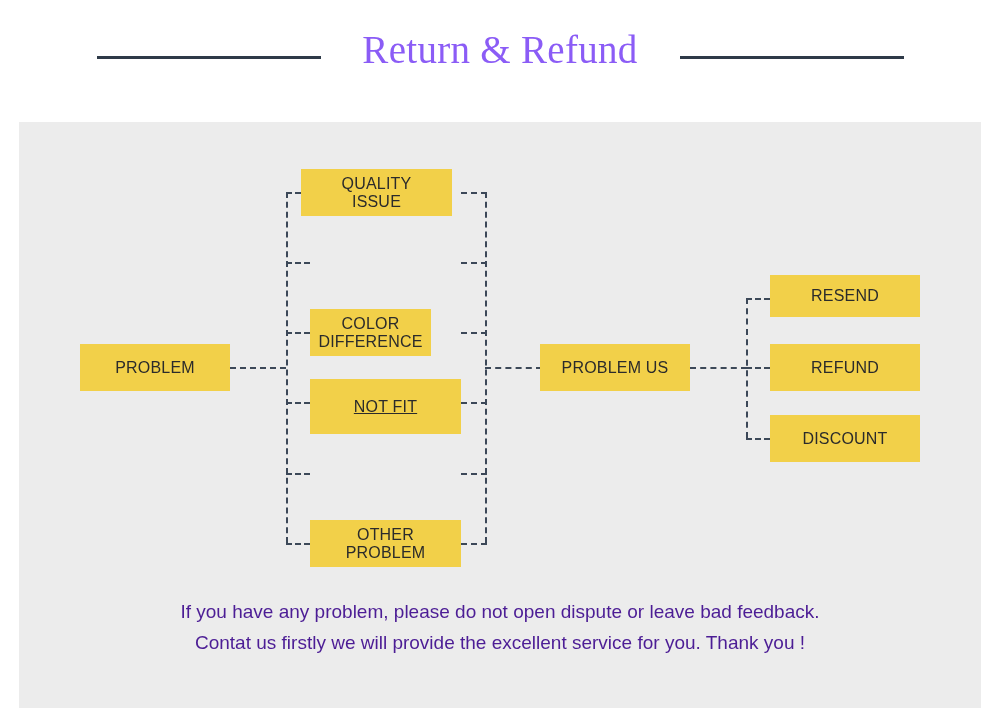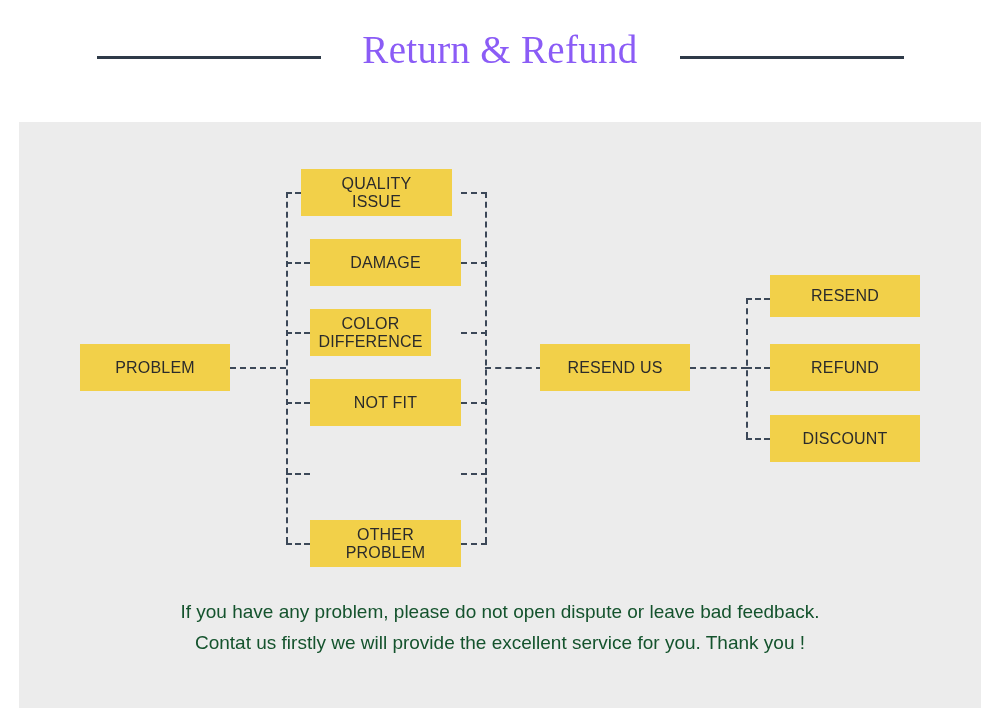--- a/index.html
+++ b/index.html
@@ -89,21 +89,21 @@
     width: 0;
   }
 
   
   #footer-note {
     position: absolute;
     left: 19px;
     top: 596px;
     width: 962px;
     text-align: center;
-    color: #14532d;
+    color: #4c1d95;
     font-size: 19px;
     line-height: 31px;
   }
   #footer-note div { white-space: nowrap; }
 </style>
 </head>
 <body>
 
 <div id="header">
   <div id="title-rule-left"></div>
@@ -140,28 +140,27 @@
   <div class="conn conn-v" style="left:727px; top:176px; height:140px;"></div>
 
   <div class="conn conn-h" style="left:727px; top:176px; width:24px;"></div>
   <div class="conn conn-h" style="left:727px; top:245px; width:24px;"></div>
   <div class="conn conn-h" style="left:727px; top:316px; width:24px;"></div>
 
   <div class="node" style="left:61px; top:222px; width:150px; height:47px;">PROBLEM</div>
 
   <div class="node" style="left:282px; top:47px; width:151px; height:47px;">QUALITY
 ISSUE</div>
-  <div class="node" style="left:291px; top:117px; width:151px; height:47px;">DAMAGE</div>
   <div class="node" style="left:291px; top:187px; width:121px; height:47px;">COLOR
 DIFFERENCE</div>
-  <div class="node" style="left:291px; top:257px; width:151px; height:47px;">NOT FIT</div>
+  <div class="node" style="left:291px; top:257px; width:151px; height:55px;text-decoration:underline;">NOT FIT</div>
   <div class="node" style="left:291px; top:398px; width:151px; height:47px;">OTHER
 PROBLEM</div>
 
-  <div class="node" style="left:521px; top:222px; width:150px; height:47px;">RESEND US</div>
+  <div class="node" style="left:521px; top:222px; width:150px; height:47px;">PROBLEM US</div>
 
   <div class="node" style="left:751px; top:153px; width:150px; height:42px;">RESEND</div>
   <div class="node" style="left:751px; top:293px; width:150px; height:47px;">DISCOUNT</div>
   <div class="node" style="left:751px; top:222px; width:150px; height:47px;">REFUND</div>
 </div>
 
 <div id="footer-note">
   <div>If you have any problem, please do not open dispute or leave bad feedback.</div>
   <div>Contat us firstly we will provide the excellent service for you. Thank you !</div>
 </div>

